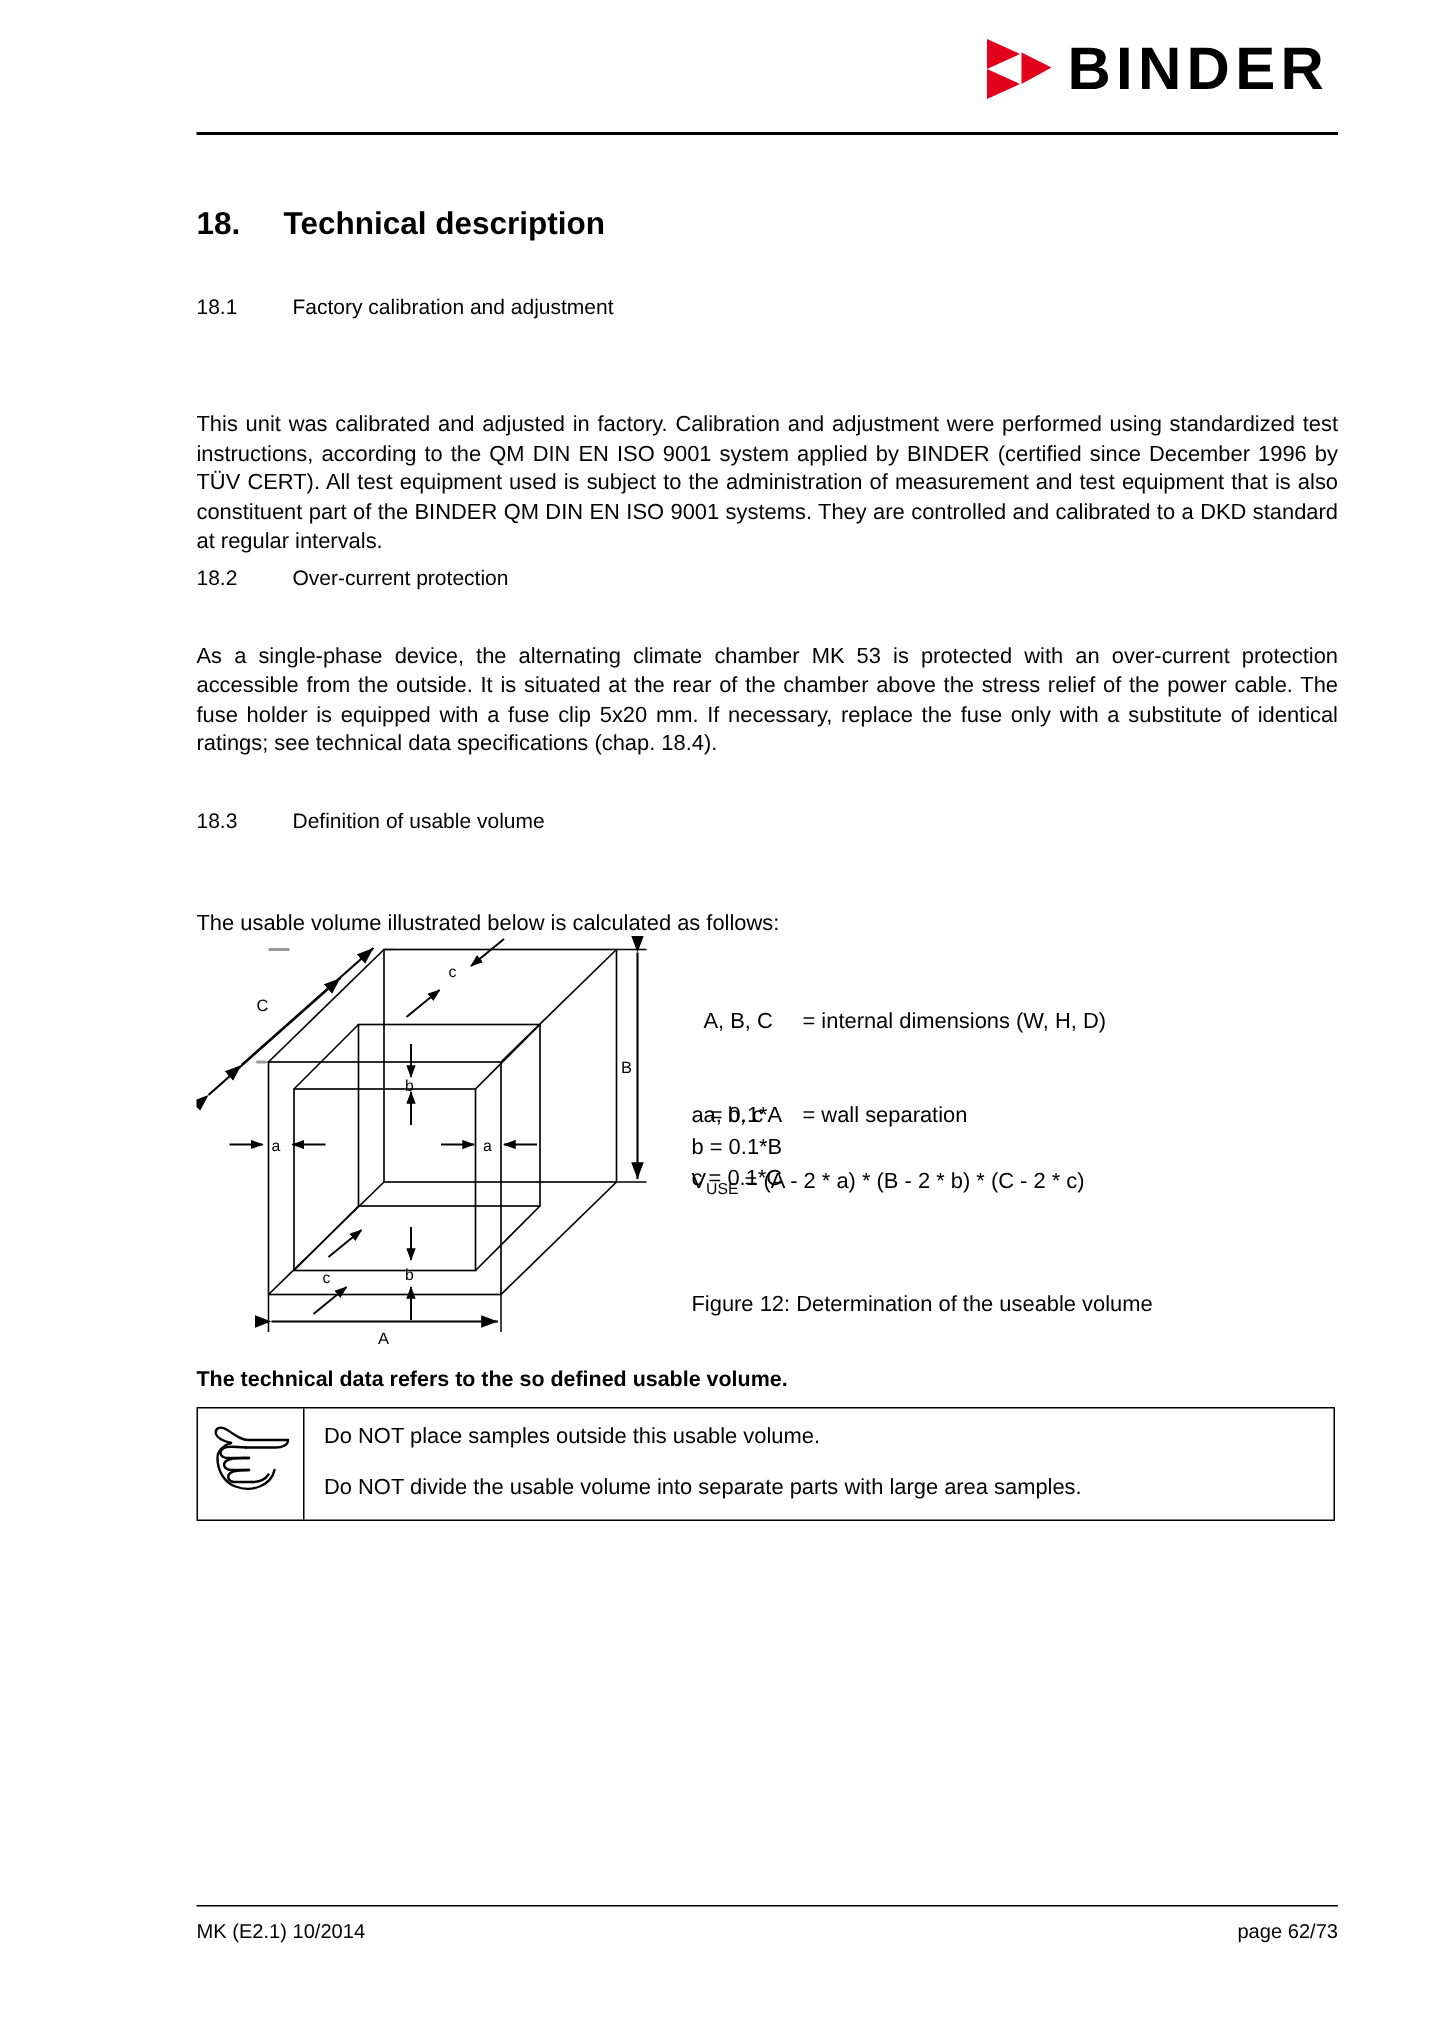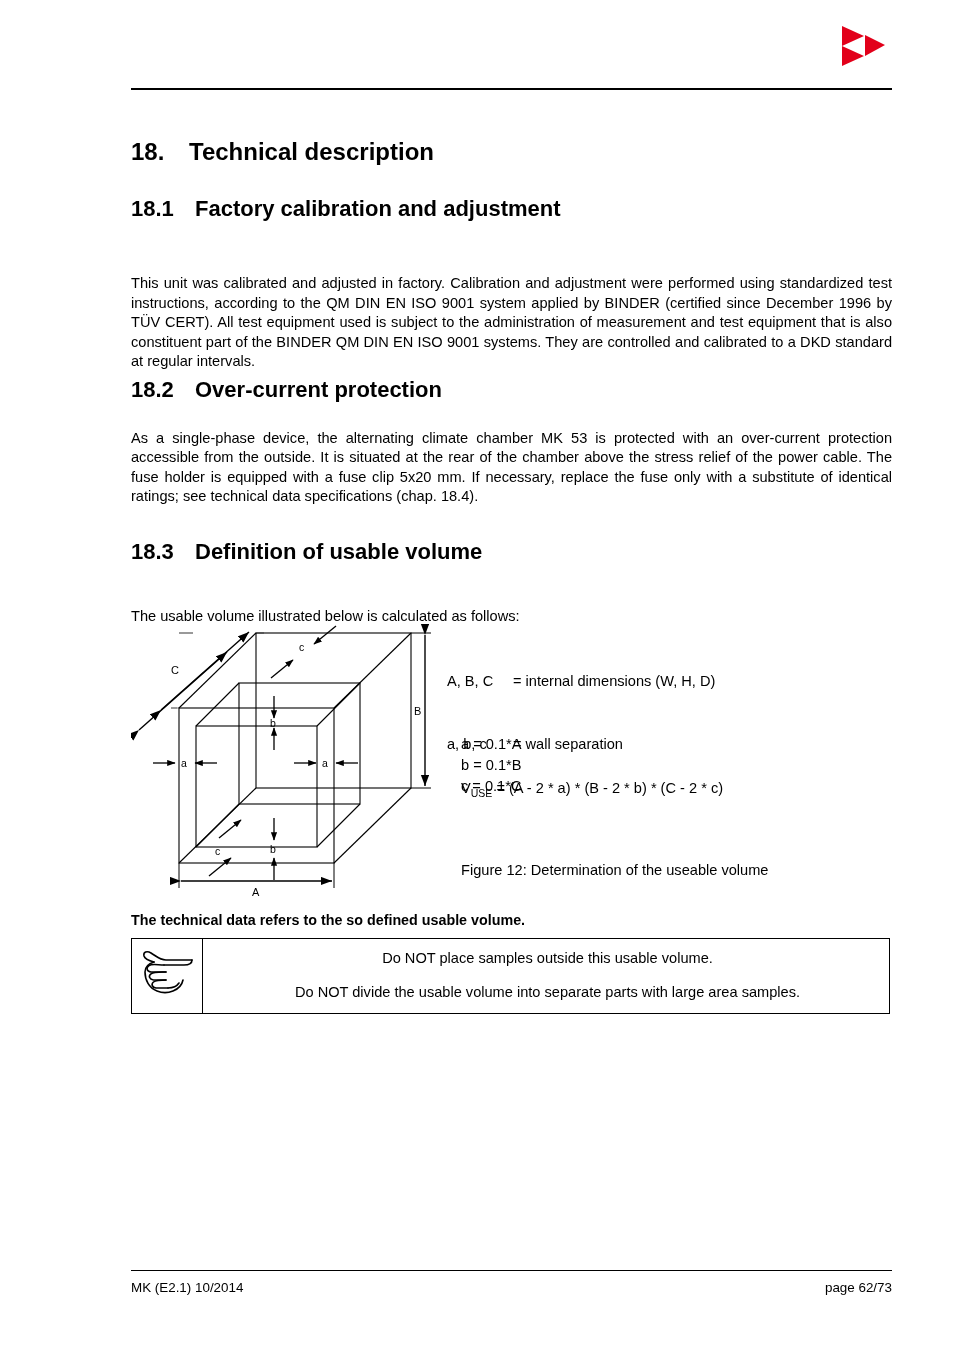--- a/index.html
+++ b/index.html
@@ -56,33 +56,33 @@
   }
 
   
   .content {
     position: absolute;
     left: 131px;
     top: 0;
     width: 761px;
   }
   h1.sec {
-    font-size: 24px;
+    font-size: 21px;
     font-weight: bold;
     margin: 0;
     position: absolute;
     left: 0;
     top: 138px;
     width: 761px;
   }
   h1.sec .num { display: inline-block; width: 58px; }
 
   h2.sub {
-    font-size: 22px;
-    font-weight: bold;
+    font-size: 14px;
+    font-weight: normal;
     margin: 0;
     position: absolute;
     left: 0;
     width: 761px;
   }
   h2.sub .num { display: inline-block; width: 64px; }
 
   .para {
     position: absolute;
     left: 0;
@@ -108,21 +108,21 @@
     width: 761px;
     height: 290px;
   }
   .figure-svg {
     position: absolute;
     left: 0;
     top: 0;
   }
   .legend {
     position: absolute;
-    left: 316px;
+    left: 338px;
     top: 21px;
     font-size: 14.6px;
     line-height: 21px;
     white-space: pre;
   }
   .legend .lrow { display: block; }
   .legend .lkey { display: inline-block; width: 66px; }
   .formulas {
     position: absolute;
     left: 330px;
@@ -169,21 +169,20 @@
     width: 71px;
     min-width: 71px;
     border-right: 1.5px solid #000000;
     padding: 9px 0 0 8px;
     box-sizing: border-box;
   }
   .note-text-cell {
     padding: 10px 10px 11px 13px;
     box-sizing: border-box;
     flex: 1;
-    text-align: center;
   }
   .note-line {
     font-size: 14.6px;
     line-height: 19.5px;
     margin-bottom: 14px;
   }
   .note-line:last-child { margin-bottom: 0; }
 
   
   .footer-rule {
@@ -209,20 +208,21 @@
 
 <div class="page">
 
   <div class="header">
     <div class="logo">
       <svg class="logo-mark" width="46" height="44" viewBox="0 0 46 44">
         <polygon points="2,2 24,12 2,22" fill="#e2001a"></polygon>
         <polygon points="2,22 24,32 2,42" fill="#e2001a"></polygon>
         <polygon points="25,11 45,21 25,32" fill="#e2001a"></polygon>
       </svg>
+      <span class="logo-text">BINDER</span>
     </div>
     <div class="header-rule"></div>
   </div>
 
   <div class="content">
 
     <h1 class="sec">
       <span class="num">18.</span><span>Technical description</span>
     </h1>
 

